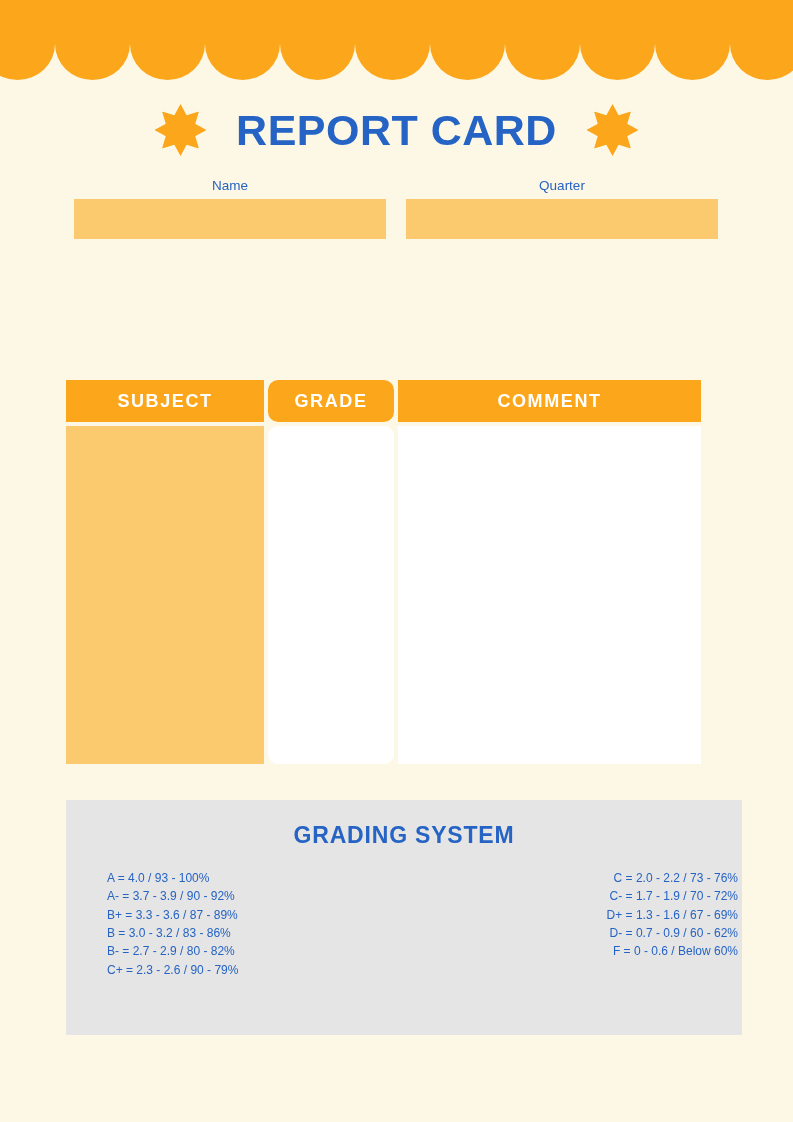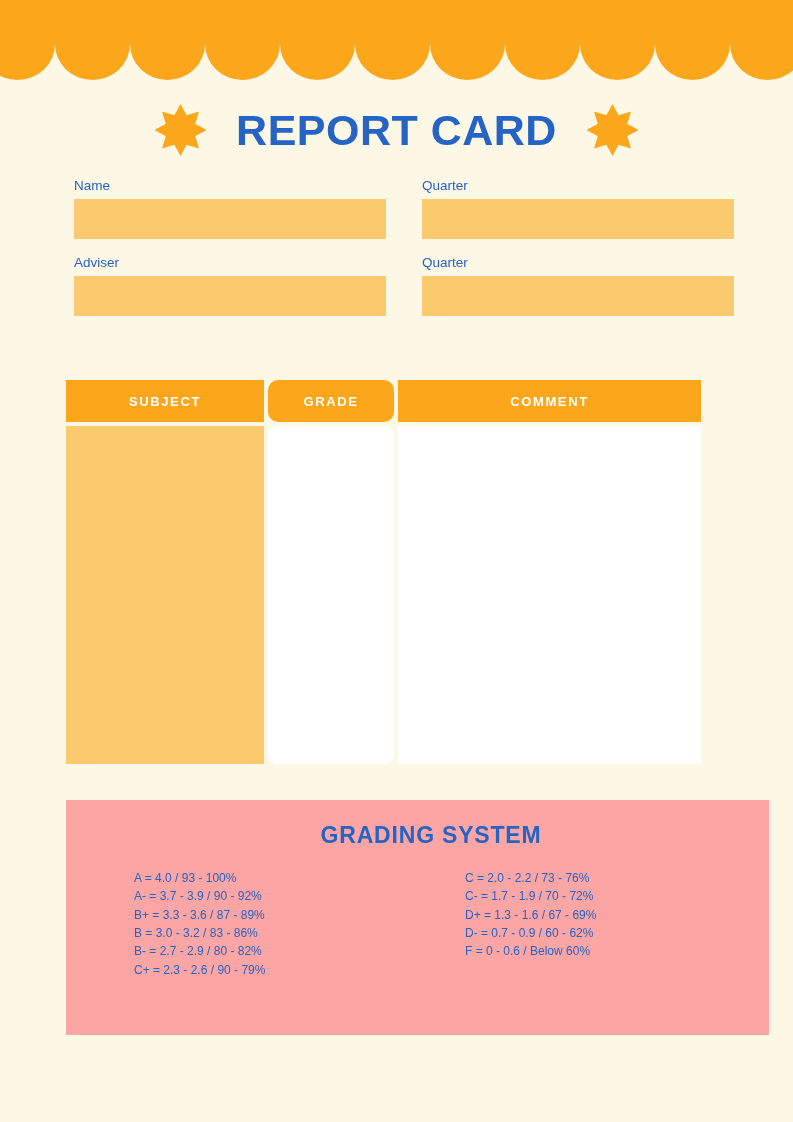--- a/index.html
+++ b/index.html
@@ -92,22 +92,23 @@
 
   
   .fields {
     position: absolute;
     top: 178px;
     left: 74px;
     width: 643px;
   }
   .field-row {
     display: flex;
-    gap: 36px;
+    gap: 20px;
     margin-bottom: 16px;
+    text-align: center;
   }
   .field {
     width: 312px;
   }
   .field .label {
     color: #2563c4;
     font-size: 13.5px;
     margin-bottom: 6px;
   }
   .field .box {
@@ -126,21 +127,21 @@
     width: 639px;
   }
   .table-head {
     display: flex;
     gap: 4px;
   }
   .table-head div {
     height: 42px;
     background: #fca71b;
     color: #ffffff;
-    font-size: 13px;
+    font-size: 18px;
     font-weight: bold;
     letter-spacing: 1.6px;
     display: flex;
     align-items: center;
     justify-content: center;
   }
   .col-subject { width: 198px; }
   .col-grade   { width: 126px; border-radius: 10px; }
   .col-comment { width: 303px; }
 
@@ -156,22 +157,21 @@
   .cell-grade   { background: #ffffff; }
   .cell-comment { background: #ffffff; }
 
   
   .grading {
     position: absolute;
     top: 800px;
     left: 66px;
     width: 676px;
     height: 235px;
-    background: #fca5a5;
-    padding-left: 27px;
+    background: #e5e5e5;
   }
   .grading h2 {
     margin: 0;
     padding-top: 22px;
     text-align: center;
     color: #2563c4;
     font-size: 23px;
     font-weight: bold;
     letter-spacing: 0.8px;
   }
@@ -181,21 +181,21 @@
   }
   .grading-cols ul {
     list-style: none;
     margin: 0;
     padding: 0;
     color: #2563c4;
     font-size: 12px;
     line-height: 1.53;
   }
   .grading-cols .left  { width: 300px; padding-left: 41px; }
-  .grading-cols .right { width: 300px; padding-left: 31px; }
+  .grading-cols .right { width: 300px; padding-left: 31px; text-align: right; }
 </style>
 </head>
 <body>
 
 <div class="scallop-band">
   <div class="bar"></div>
   <div class="bumps">
     <i></i>
       <i></i>
       <i></i>
@@ -223,30 +223,20 @@
       <i class="s2"></i>
       <i class="s3"></i>
       <i class="s4"></i>
   </span>
 </div>
 
 <div class="fields">
   <div class="field-row">
     <div class="field">
       <div class="label">Name</div>
-      <div class="box wide"></div>
-    </div>
-    <div class="field">
-      <div class="label">Quarter</div>
-      <div class="box wide"></div>
-    </div>
-  </div>
-  <div class="field-row">
-    <div class="field">
-      <div class="label">Adviser</div>
       <div class="box wide"></div>
     </div>
     <div class="field">
       <div class="label">Quarter</div>
       <div class="box wide"></div>
     </div>
   </div>
 </div>
 
 <div class="table">

